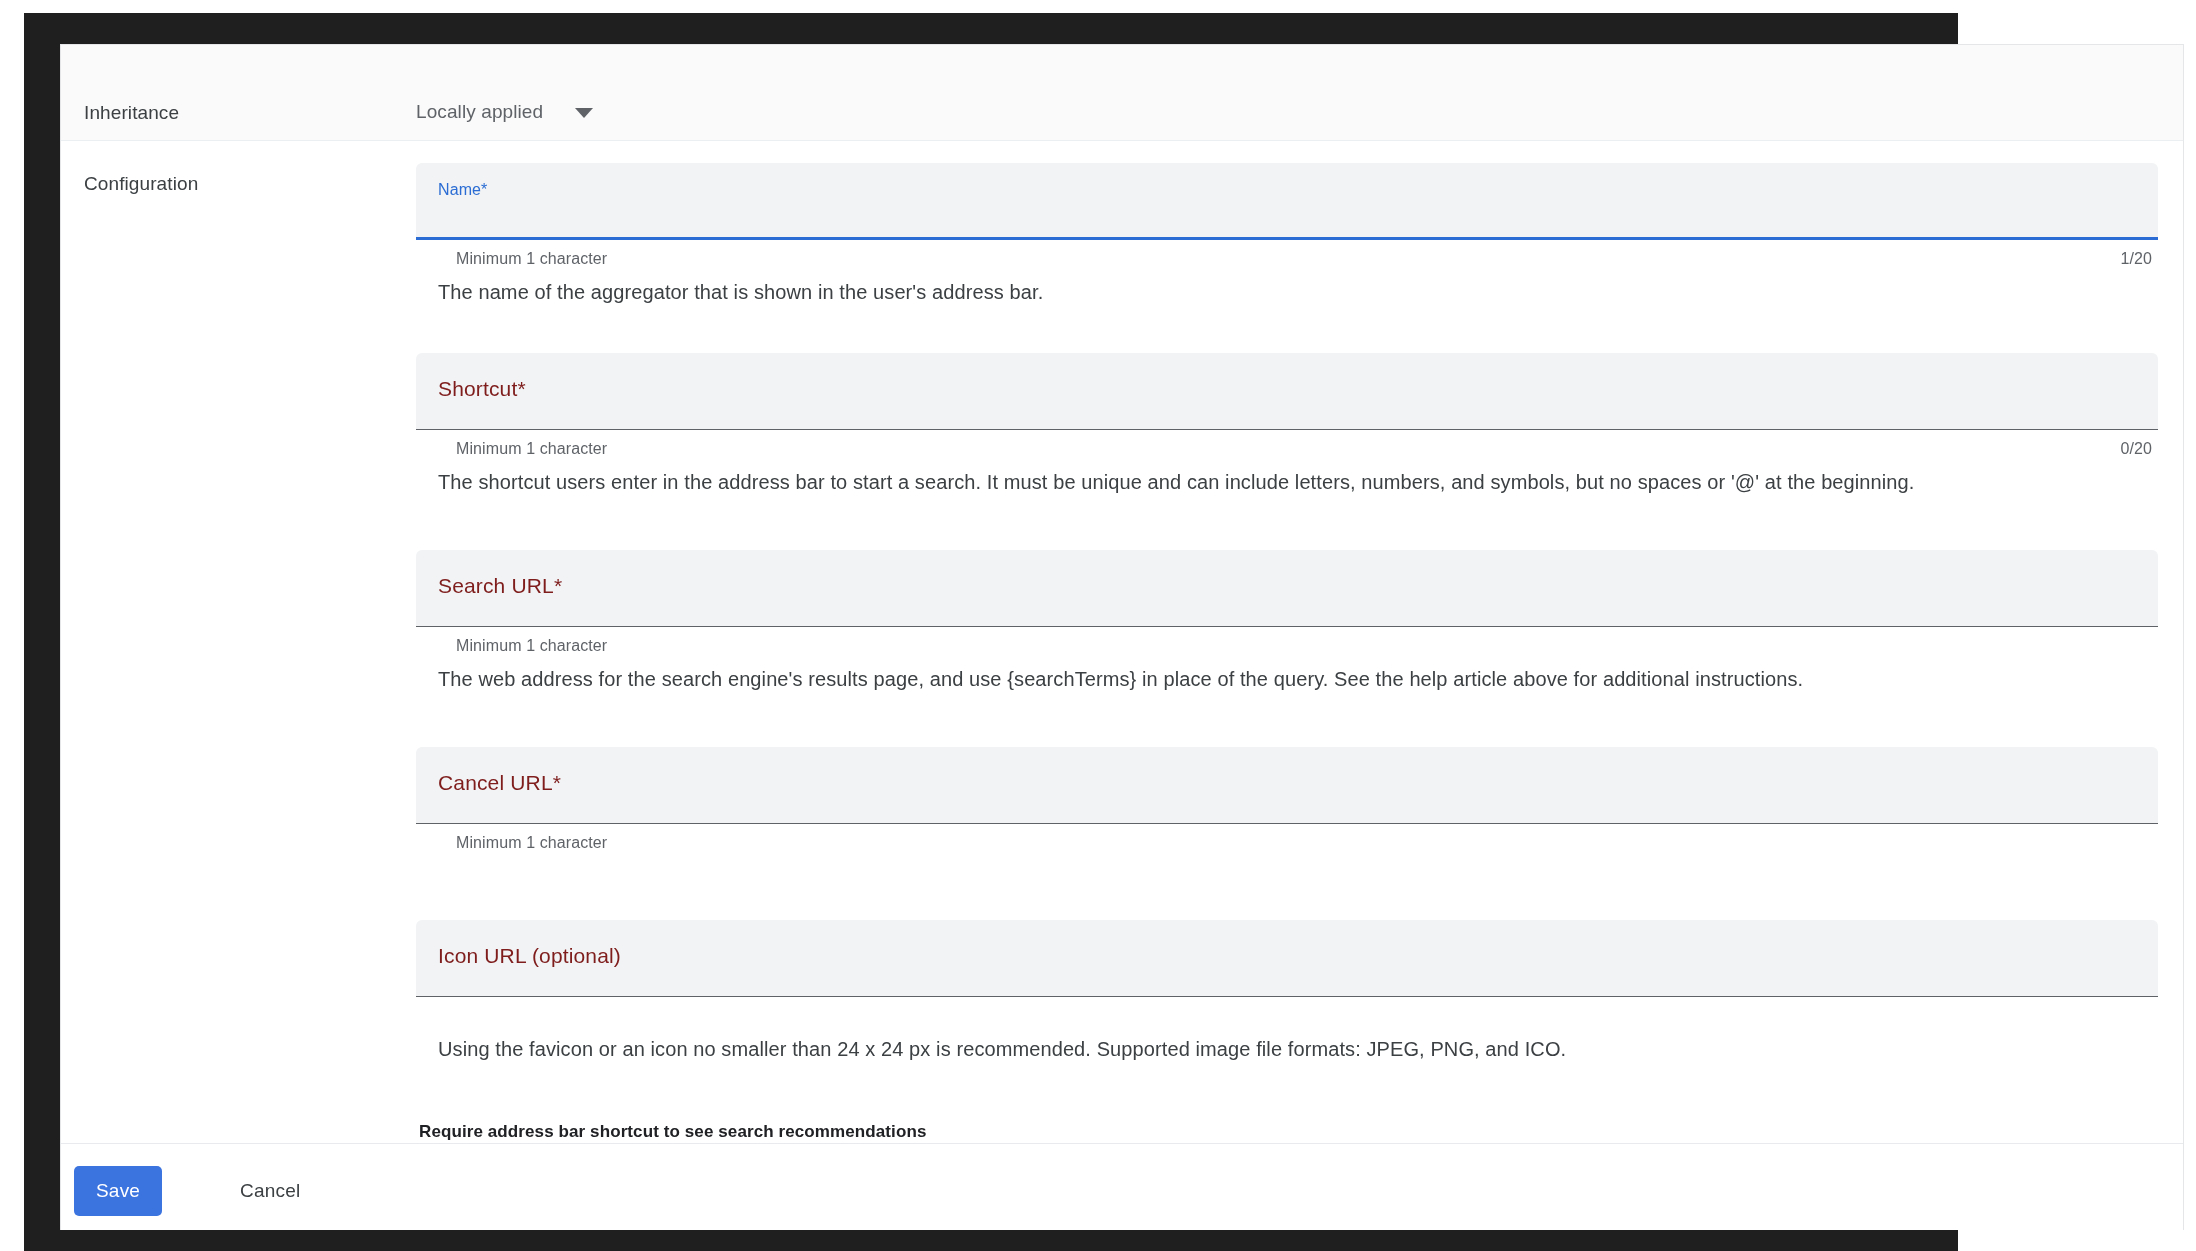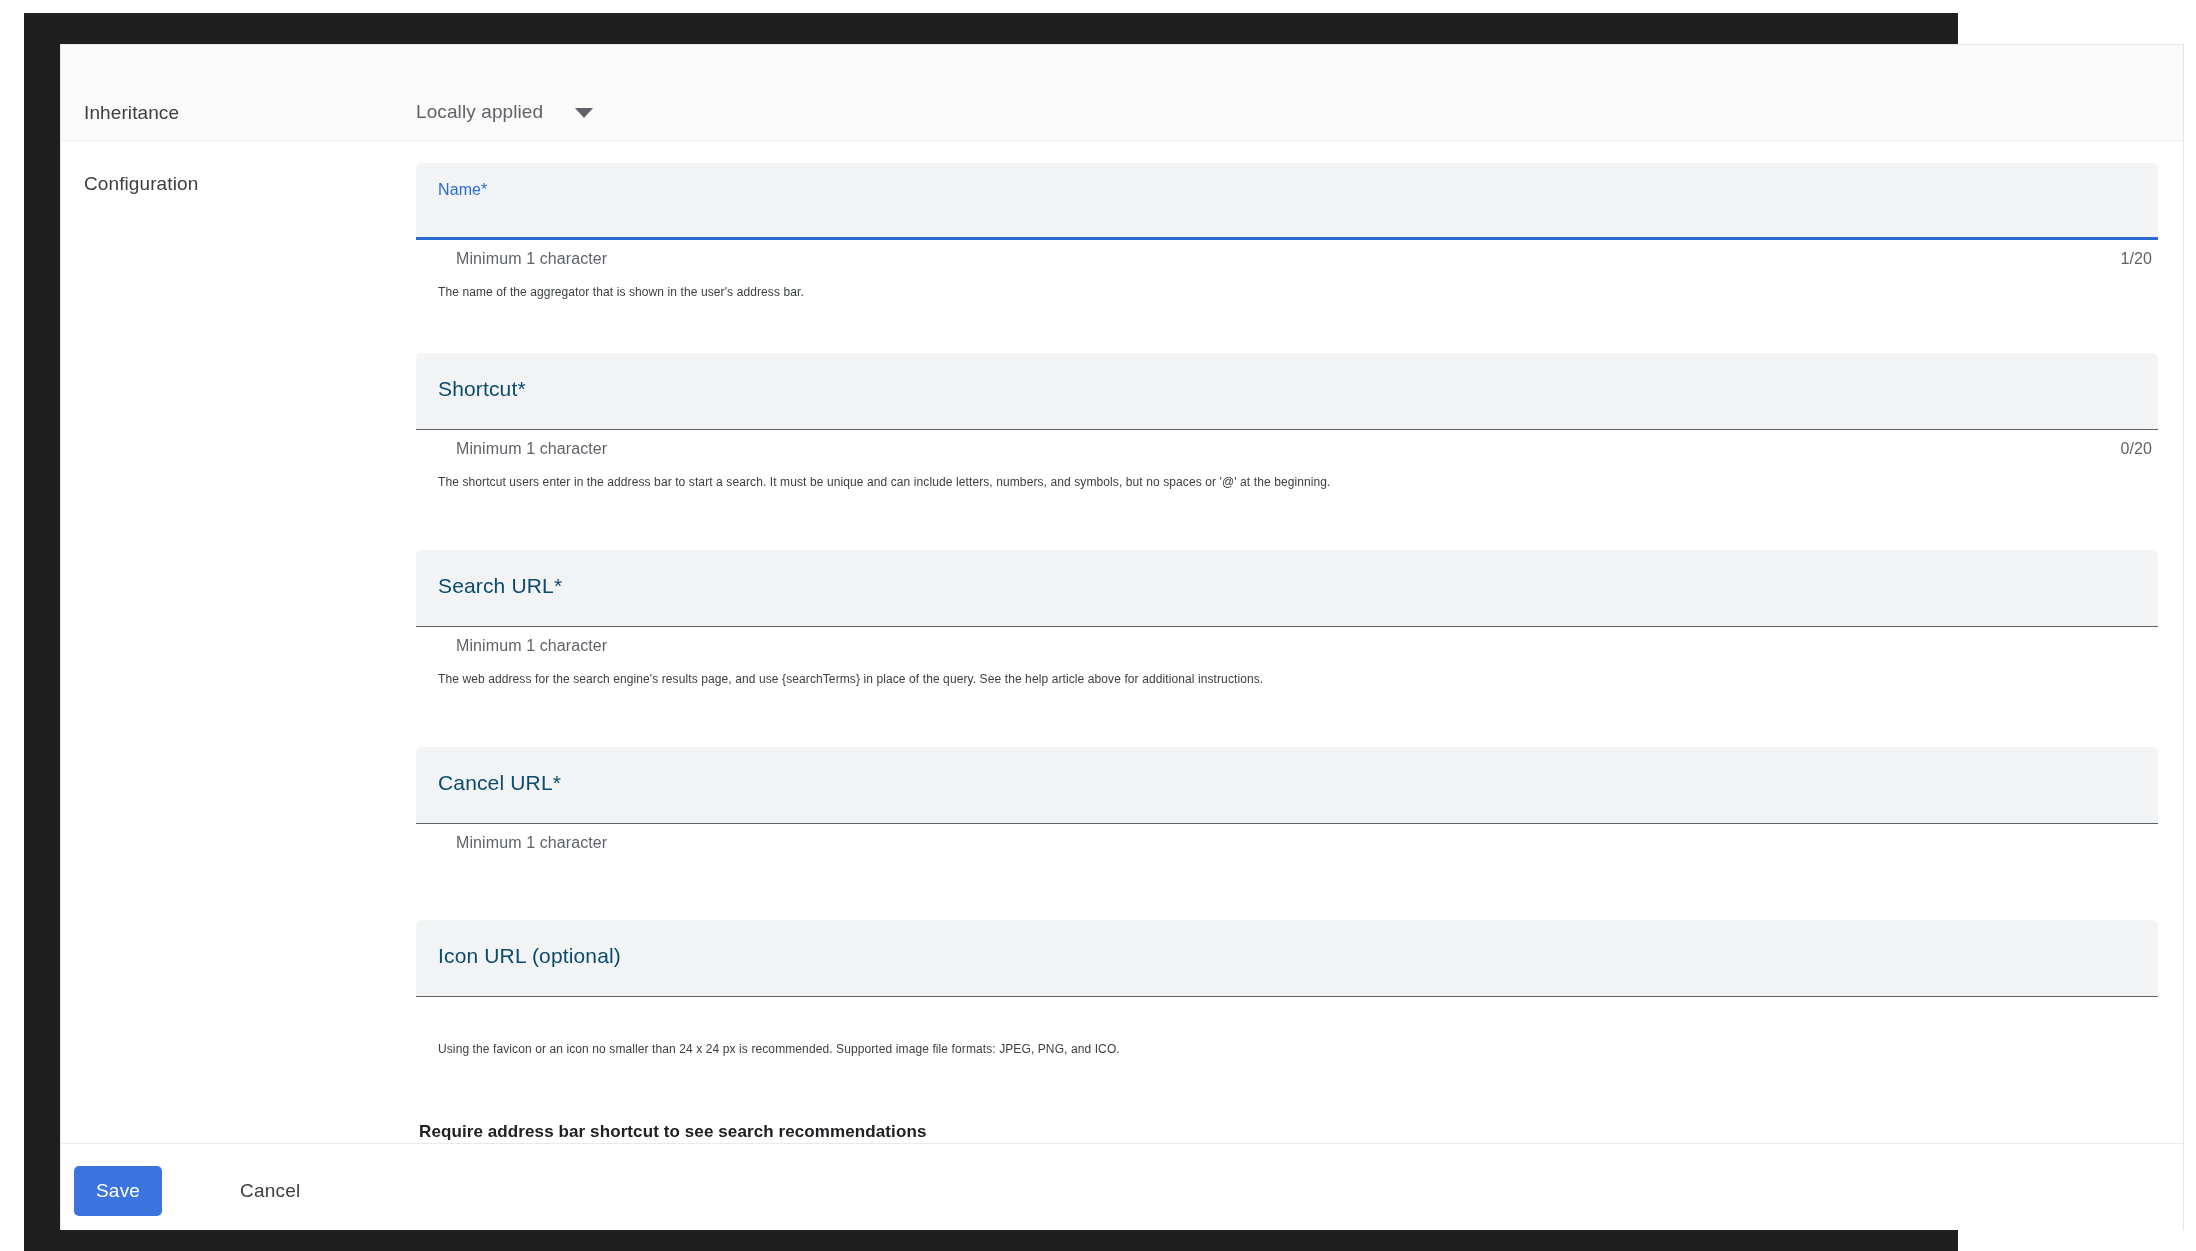--- a/index.html
+++ b/index.html
@@ -134,21 +134,21 @@
     top: 18px;
     font-size: 16px;
     color: #2b6cd4;
     letter-spacing: 0.1px;
   }
   .label-rest {
     position: absolute;
     left: 22px;
     top: 24px;
     font-size: 21px;
-    color: #0c4a6e;
+    color: #7f1d1d;
     letter-spacing: 0.15px;
   }
 
   .helper-row {
     position: relative;
     height: 29px;
     margin-top: 10px;
   }
   .helper-left {
     position: absolute;
@@ -164,21 +164,21 @@
     right: 6px;
     top: 0;
     font-size: 16px;
     color: #5f6368;
     letter-spacing: 0.1px;
   }
   .description {
     position: relative;
     margin-top: 2px;
     padding-left: 22px;
-    font-size: 12px;
+    font-size: 20px;
     color: #3c4043;
     line-height: 22px;
     letter-spacing: 0.1px;
   }
   .gap-sm { height: 50px; }
   .gap-md { height: 57px; }
   .gap-lg { height: 62px; }
 
   .section-heading {
     position: relative;

